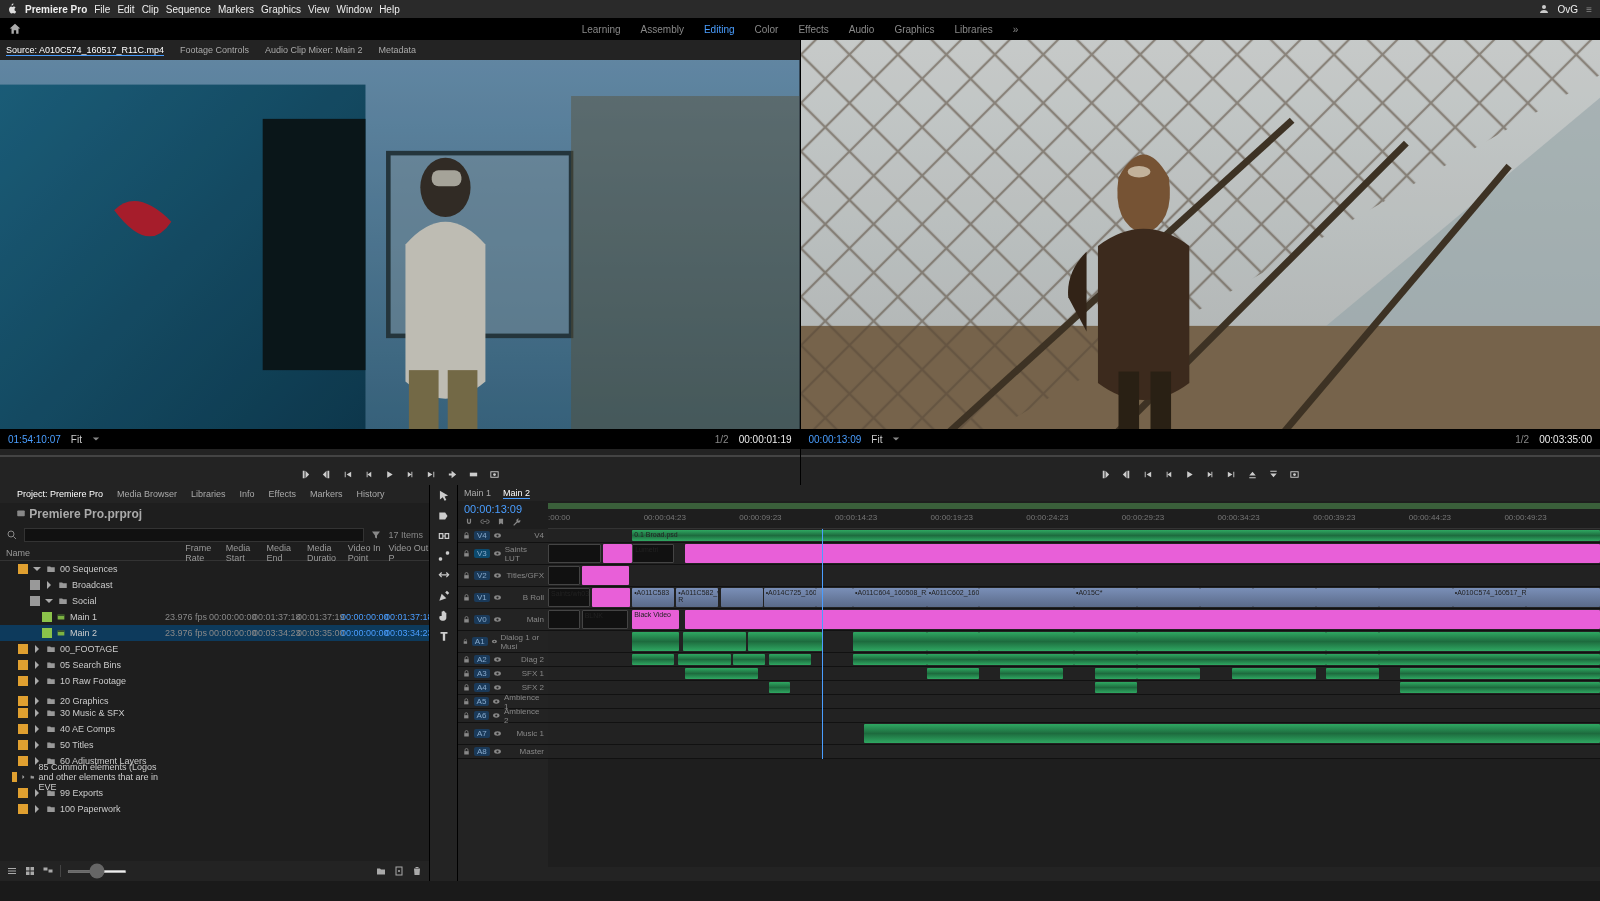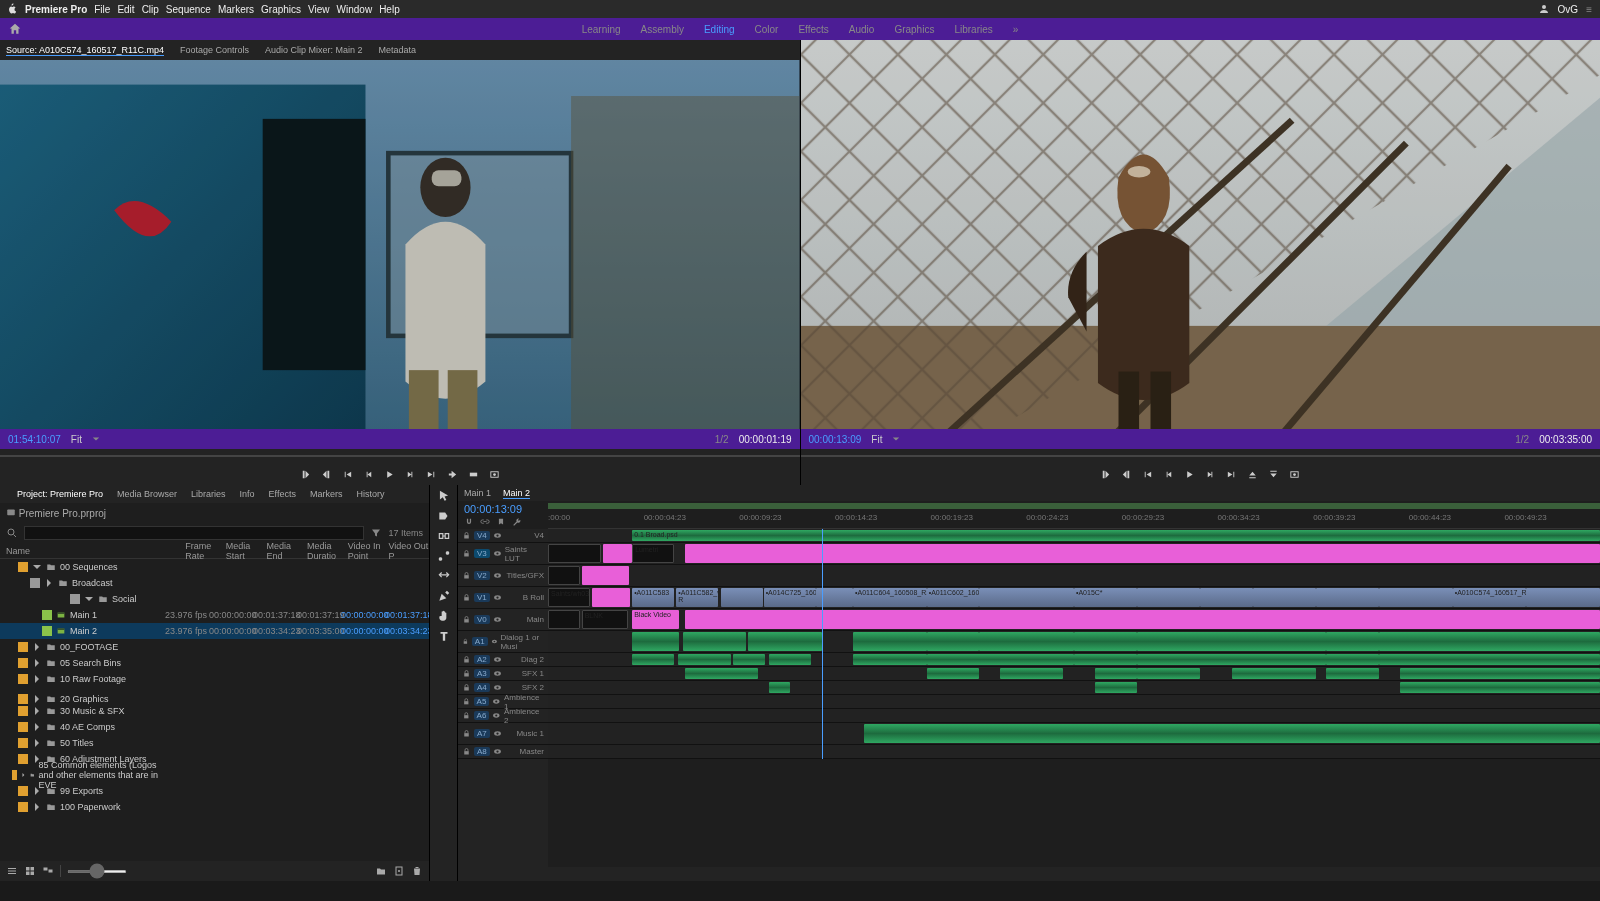--- a/index.html
+++ b/index.html
@@ -5,50 +5,50 @@
 * { margin: 0; padding: 0; box-sizing: border-box; font-family: -apple-system, "Segoe UI", sans-serif; }
 body { background: #1a1a1a; color: #ccc; font-size: 10px; width: 1600px; height: 901px; overflow: hidden; user-select: none; }
 
 
 .menubar { height: 18px; background: #2a2a2a; display: flex; align-items: center; padding: 0 6px; gap: 7px; font-size: 10px; color: #eee; }
 .menubar .app { font-weight: 600; }
 .menubar .right { margin-left: auto; display: flex; gap: 8px; align-items: center; }
 .apple { width: 12px; height: 12px; }
 
 
-.workspace-bar { height: 22px; background: #4c1d95; display: flex; justify-content: center; align-items: center; gap: 20px; font-size: 10px; }
+.workspace-bar { height: 22px; background: #000000; display: flex; justify-content: center; align-items: center; gap: 20px; font-size: 10px; }
 .workspace-bar span { color: #888; cursor: pointer; }
 .workspace-bar span.active { color: #4a9eff; }
 .workspace-bar .home-icon { position: absolute; left: 8px; }
 
 
 .main-row { display: flex; height: 445px; }
 .monitor { flex: 1; background: #1e1e1e; display: flex; flex-direction: column; border-right: 1px solid #000; }
 .monitor:last-child { border-right: none; }
 .monitor-tabs { height: 20px; display: flex; align-items: center; padding: 0 6px; gap: 16px; font-size: 9px; color: #aaa; background: #232323; }
 .monitor-tabs .tab.active { color: #fff; border-bottom: 1px solid #4a9eff; }
 .viewer { flex: 1; background: #000; position: relative; overflow: hidden; }
 .viewer svg { width: 100%; height: 100%; }
-.monitor-status { height: 20px; display: flex; align-items: center; padding: 6px 8px; gap: 10px; font-size: 10px; background: #4c1d95; }
+.monitor-status { height: 20px; display: flex; align-items: center; padding: 6px 8px; gap: 10px; font-size: 10px; background: #000000; }
 .tc-blue { color: #4a9eff; }
 .tc-white { color: #eee; }
 .monitor-status .spacer { flex: 1; }
 .scrub { height: 14px; background: #232323; position: relative; }
 .scrub::after { content: ""; position: absolute; left: 0; right: 0; top: 6px; height: 2px; background: #444; }
 .transport { height: 22px; display: flex; justify-content: center; align-items: center; gap: 10px; background: #232323; }
 .transport svg { width: 11px; height: 11px; fill: #ccc; cursor: pointer; }
 
 
 .lower-row { display: flex; height: 396px; }
 
 
 .project-panel { width: 430px; background: #1e1e1e; display: flex; flex-direction: column; border-right: 1px solid #000; }
 .project-tabs { height: 18px; display: flex; align-items: center; gap: 14px; padding: 0 17px; font-size: 9px; color: #aaa; background: #232323; }
 .project-tabs span.active { color: #fff; }
-.project-header { padding: 4px 6px; font-size: 10px; color: #aaa; }
+.project-header { padding: 4px 16px; font-size: 12px; color: #aaa; font-weight: bold; }
 .project-search { height: 20px; display: flex; align-items: center; padding: 0 6px; gap: 6px; }
 .project-search input { flex: 1; background: #111; border: 1px solid #333; height: 14px; color: #ccc; font-size: 9px; padding: 0 4px; }
 .project-search .count { font-size: 9px; color: #888; margin-left: auto; }
 .project-cols { height: 16px; display: flex; font-size: 9px; color: #999; border-bottom: 1px solid #333; align-items: center; }
 .col-name { width: 200px; padding-left: 6px; }
 .col { width: 44px; text-align: left; }
 .project-tree { flex: 1; overflow: auto; font-size: 9px; }
 .row { height: 16px; display: flex; align-items: center; }
 .row .indent { display: inline-block; }
 .row svg { width: 10px; height: 10px; margin-right: 4px; }
@@ -381,21 +381,21 @@
           <div class="cells">
             <span></span>
             <span></span>
             <span></span>
             <span></span>
             <span class="blue"></span>
             <span class="blue"></span>
           </div>
         </div>
         <div class="row">
-          <div class="col-name" style="display: flex; align-items: center; margin-left: 40px;">
+          <div class="col-name" style="display: flex; align-items: center;">
             <span class="indent" style="width: 24px;"></span>
             <span class="chip" style="background: rgb(153, 153, 153);"></span>
             <svg viewBox="0 0 10 10">
               <path fill="#aaa" d="M1 3l4 4 4-4z"></path>
             </svg>
             <svg viewBox="0 0 24 24">
               <path class="folder-ico" d="M3 6h7l2 2h9v11H3z"></path>
             </svg>
             <span>Social</span>
           </div>

